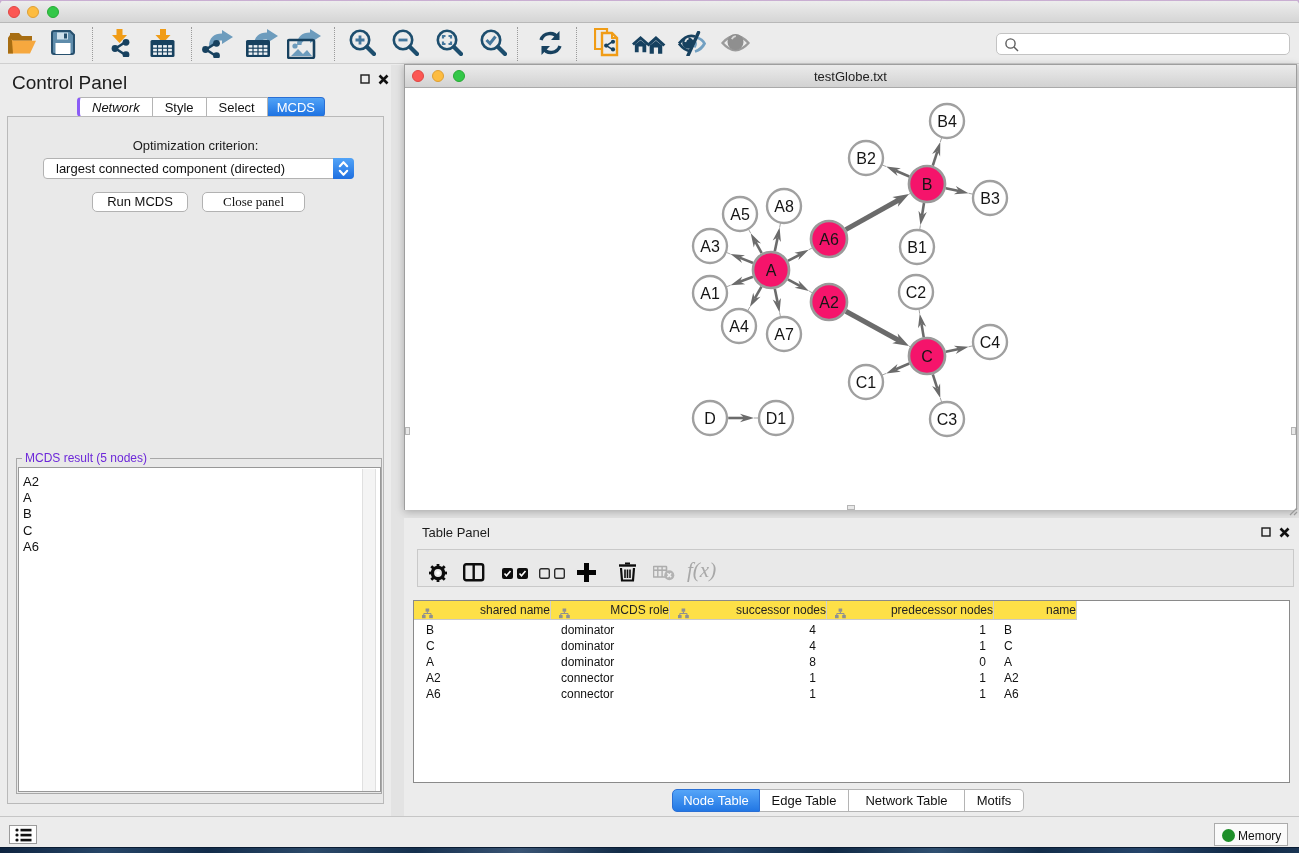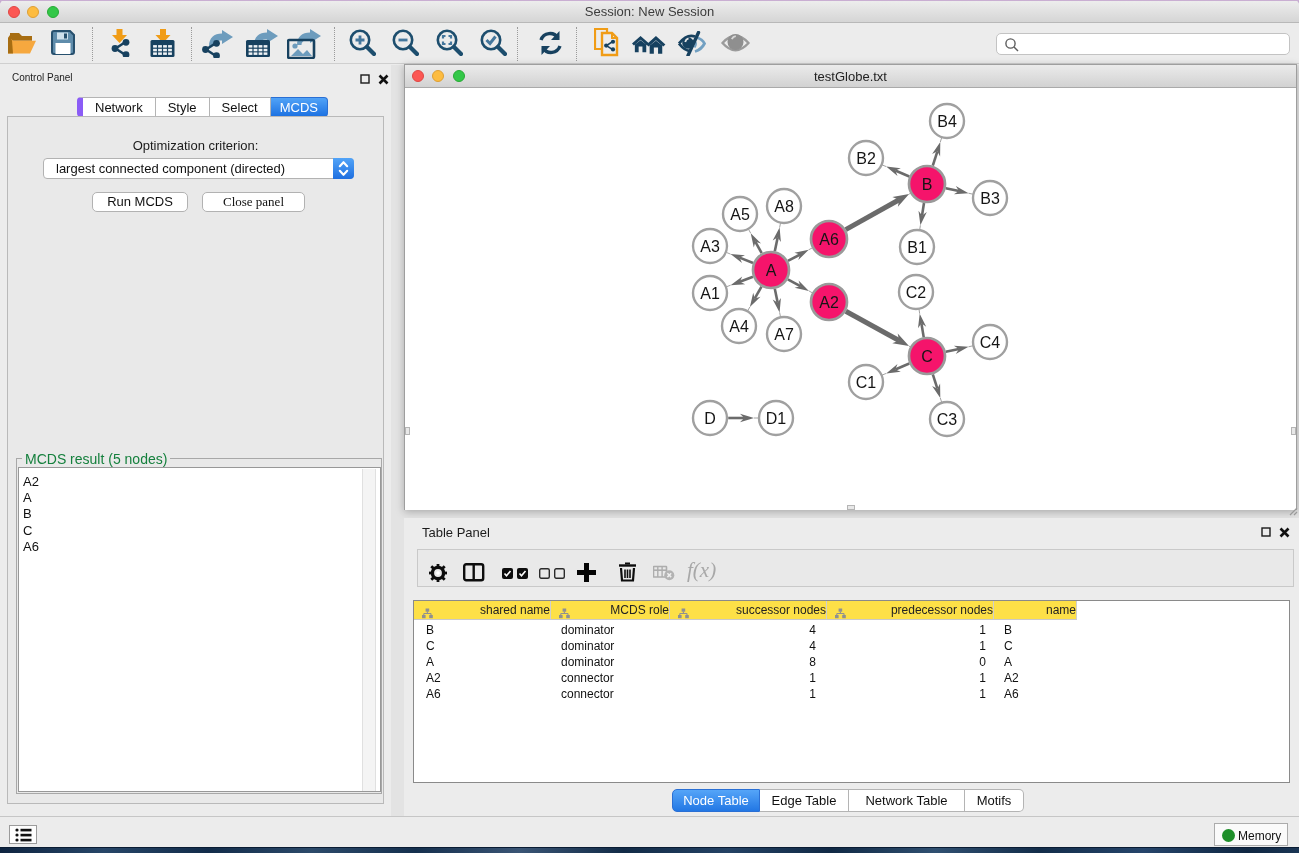--- a/index.html
+++ b/index.html
@@ -13,34 +13,34 @@
 #titlebar .t-red { left:8px; background:#fc5753; border:1px solid #df4744; }
 #titlebar .t-yel { left:27px; background:#fdbc40; border:1px solid #de9f34; }
 #titlebar .t-grn { left:47px; background:#33c748; border:1px solid #27aa35; }
 #title { position:absolute; top:4px; left:0; width:100%; text-align:center; font-size:13px; color:#3c3c3c; }
 #toolbar { position:absolute; left:0; top:24px; width:1299px; height:40px; background:#ececec; border-bottom:1px solid #cfcfcf; }
 .tsep { position:absolute; top:3px; height:34px; width:0; border-left:1px dotted #9a9a9a; }
 .ticon { position:absolute; top:4px; }
 #search { position:absolute; left:996px; top:9px; width:294px; height:22px; background:#fff; border:1px solid #c3c3c3; border-radius:5px; }
 
 #cpanel { position:absolute; left:0; top:65px; width:391px; height:751px; background:#ececec; }
-#cp-head { position:absolute; left:12px; top:7px; font-size:10px; color:#1c1c1c;text-align:center; }
+#cp-head { position:absolute; left:12px; top:7px; font-size:19px; color:#1c1c1c;text-align:center; }
 .panelbtns { position:absolute; top:9px; }
 #cp-tabs { position:absolute; left:77px; top:32px; height:20px; display:flex; font-size:13px; }
 .tabseg { height:20px; line-height:19px; padding:0 12px; background:#fff; border:1px solid #b4b4b4; border-left:none; color:#111; text-align:center; }
-.tabseg.first { border-left:6px solid #8b5cf6; border-radius:4px 0 0 4px; }
+.tabseg.first { border-left:3px solid #8b5cf6; border-radius:4px 0 0 4px;font-style:italic; }
 .tabseg.last { border-radius:0 4px 4px 0; }
 .tabseg.sel { background:linear-gradient(#51a3f7,#1d72e2); color:#fff; border-color:#2a6fd4; }
 #cp-box { position:absolute; left:7px; top:51px; width:377px; height:688px; background:#e9e9e9; border:1px solid #b9b9b9; }
 #opt-label { position:absolute; left:0; top:73px; width:100%; text-align:center; font-size:13px; color:#1b1b1b; }
 #dropdown { position:absolute; left:43px; top:93px; width:311px; height:21px; background:#fff; border:1px solid #b2b2b2; border-radius:4px; font-size:13px; color:#111; line-height:19px; padding-left:12px; }
 #dd-step { position:absolute; right:-1px; top:-1px; width:21px; height:21px; border-radius:0 4px 4px 0; background:linear-gradient(#52a4f8,#1e6fe0); }
 .btn { position:absolute; height:20px; background:#fff; border:1px solid #b2b2b2; border-radius:5px; font-size:13px; color:#111; text-align:center; line-height:18px; }
 #fieldset { position:absolute; left:16px; top:393px; width:366px; height:336px; border:1px solid #a8a8a8; }
-#fs-label { position:absolute; left:5px; top:-8px; background:#e9e9e9; padding:0 3px; font-size:14px; color:#15803d; }
+#fs-label { position:absolute; left:5px; top:-8px; background:#e9e9e9; padding:0 3px; font-size:12px; color:#6d28d9; }
 #fs-list { position:absolute; left:1px; top:8px; width:363px; height:325px; background:#fff; border:1px solid #989898; font-size:13px; color:#111; padding-top:6px; }
 #fs-list .li { padding-left:4px; height:16.2px; line-height:16.2px; }
 #fs-scroll { position:absolute; right:4px; top:1px; width:14px; height:322px; background:#f4f4f4; border-left:1px solid #e0e0e0; border-right:1px solid #e0e0e0; }
 
 #mdi { position:absolute; left:391px; top:65px; width:908px; height:751px; background:#e3e3e3; }
 
 #netwin { position:absolute; left:404px; top:64px; width:893px; height:446px; background:#fff; border:1px solid #9e9e9e; box-shadow:0 2px 8px rgba(0,0,0,0.25); }
 #net-title { position:absolute; left:0; top:0; width:100%; height:23px; border-radius:0; }
 #net-title .tl { top:5px; }
 #net-title {  background:linear-gradient(#ebebeb,#d2d2d2); border-bottom:1px solid #aaa; }
@@ -72,21 +72,20 @@
 #desktop-strip { position:absolute; left:0; top:847px; width:1299px; height:6px; background:linear-gradient(90deg,#0e2440,#274668 8%,#122c4a 16%,#2c4a6a 24%,#15304e 32%,#3a5575 40%,#122b47 48%,#244264 56%,#102945 64%,#305071 72%,#132d4a 80%,#26456b 88%,#0f2742 96%,#1a3554); box-shadow:inset 0 1px 0 #0a1c33; }
 </style>
 </head>
 <body>
 <div id="topline" style="position:absolute;left:0;top:0;width:1299px;height:1px;background:#c9aed2;z-index:99;"></div>
 <div id="win">
   <div id="titlebar">
     <div class="tl t-red"></div>
       <div class="tl t-yel"></div>
       <div class="tl t-grn"></div>
-    <div id="title">Session: New Session</div>
   </div>
   <div id="toolbar">
     <div class="ticon" style="left:8px; top:6px;"><svg width="28" height="25" viewBox="0 0 28 25" style="">
           <g transform="scale(1,0.98)">
             <path d="M2 3 L11 3 L14 6 L24 6 L24 11 L2 11 Z" fill="#a76d12"></path>
             <path d="M5 11 L28 11 L22 24 L0 24 L0 8 L2 8 Z" fill="#f6a83f"></path>
             <path d="M0 24 L0 8 L2 5 L4 11 L5 24 Z" fill="#a76d12"></path>
           </g>
         </svg></div>
     <div class="ticon" style="left:51px; top:6px;"><svg width="24" height="25" viewBox="0 0 24 25" style="">

